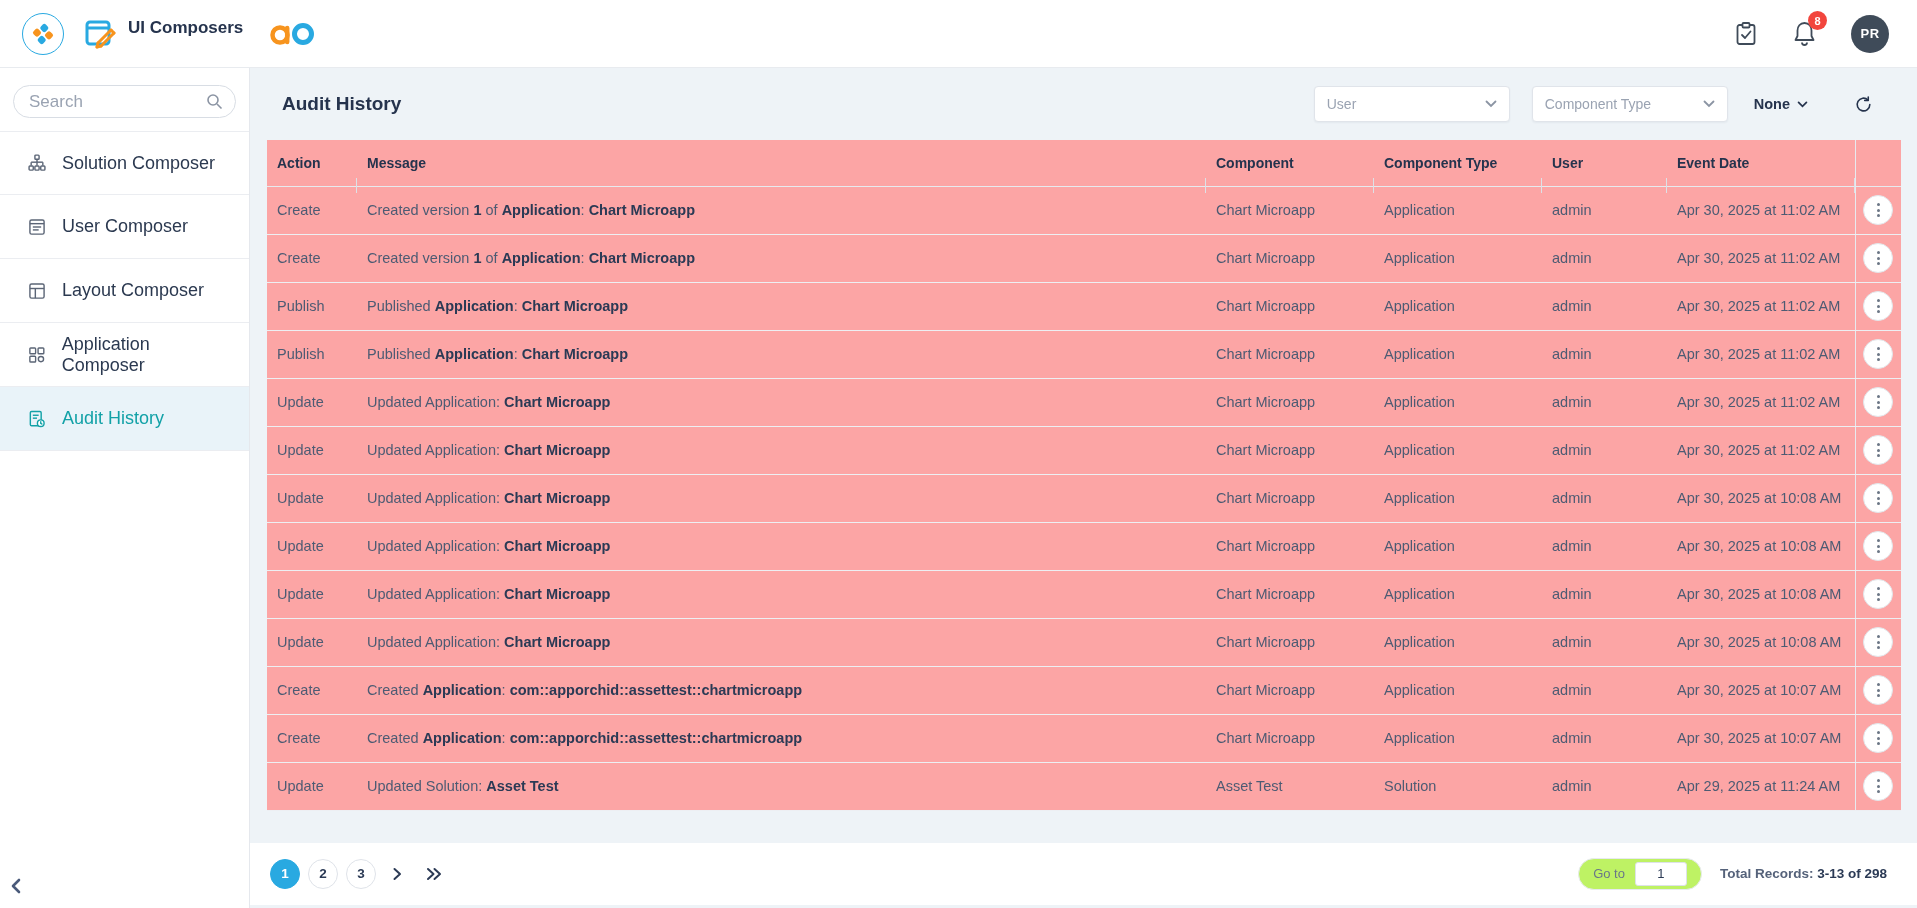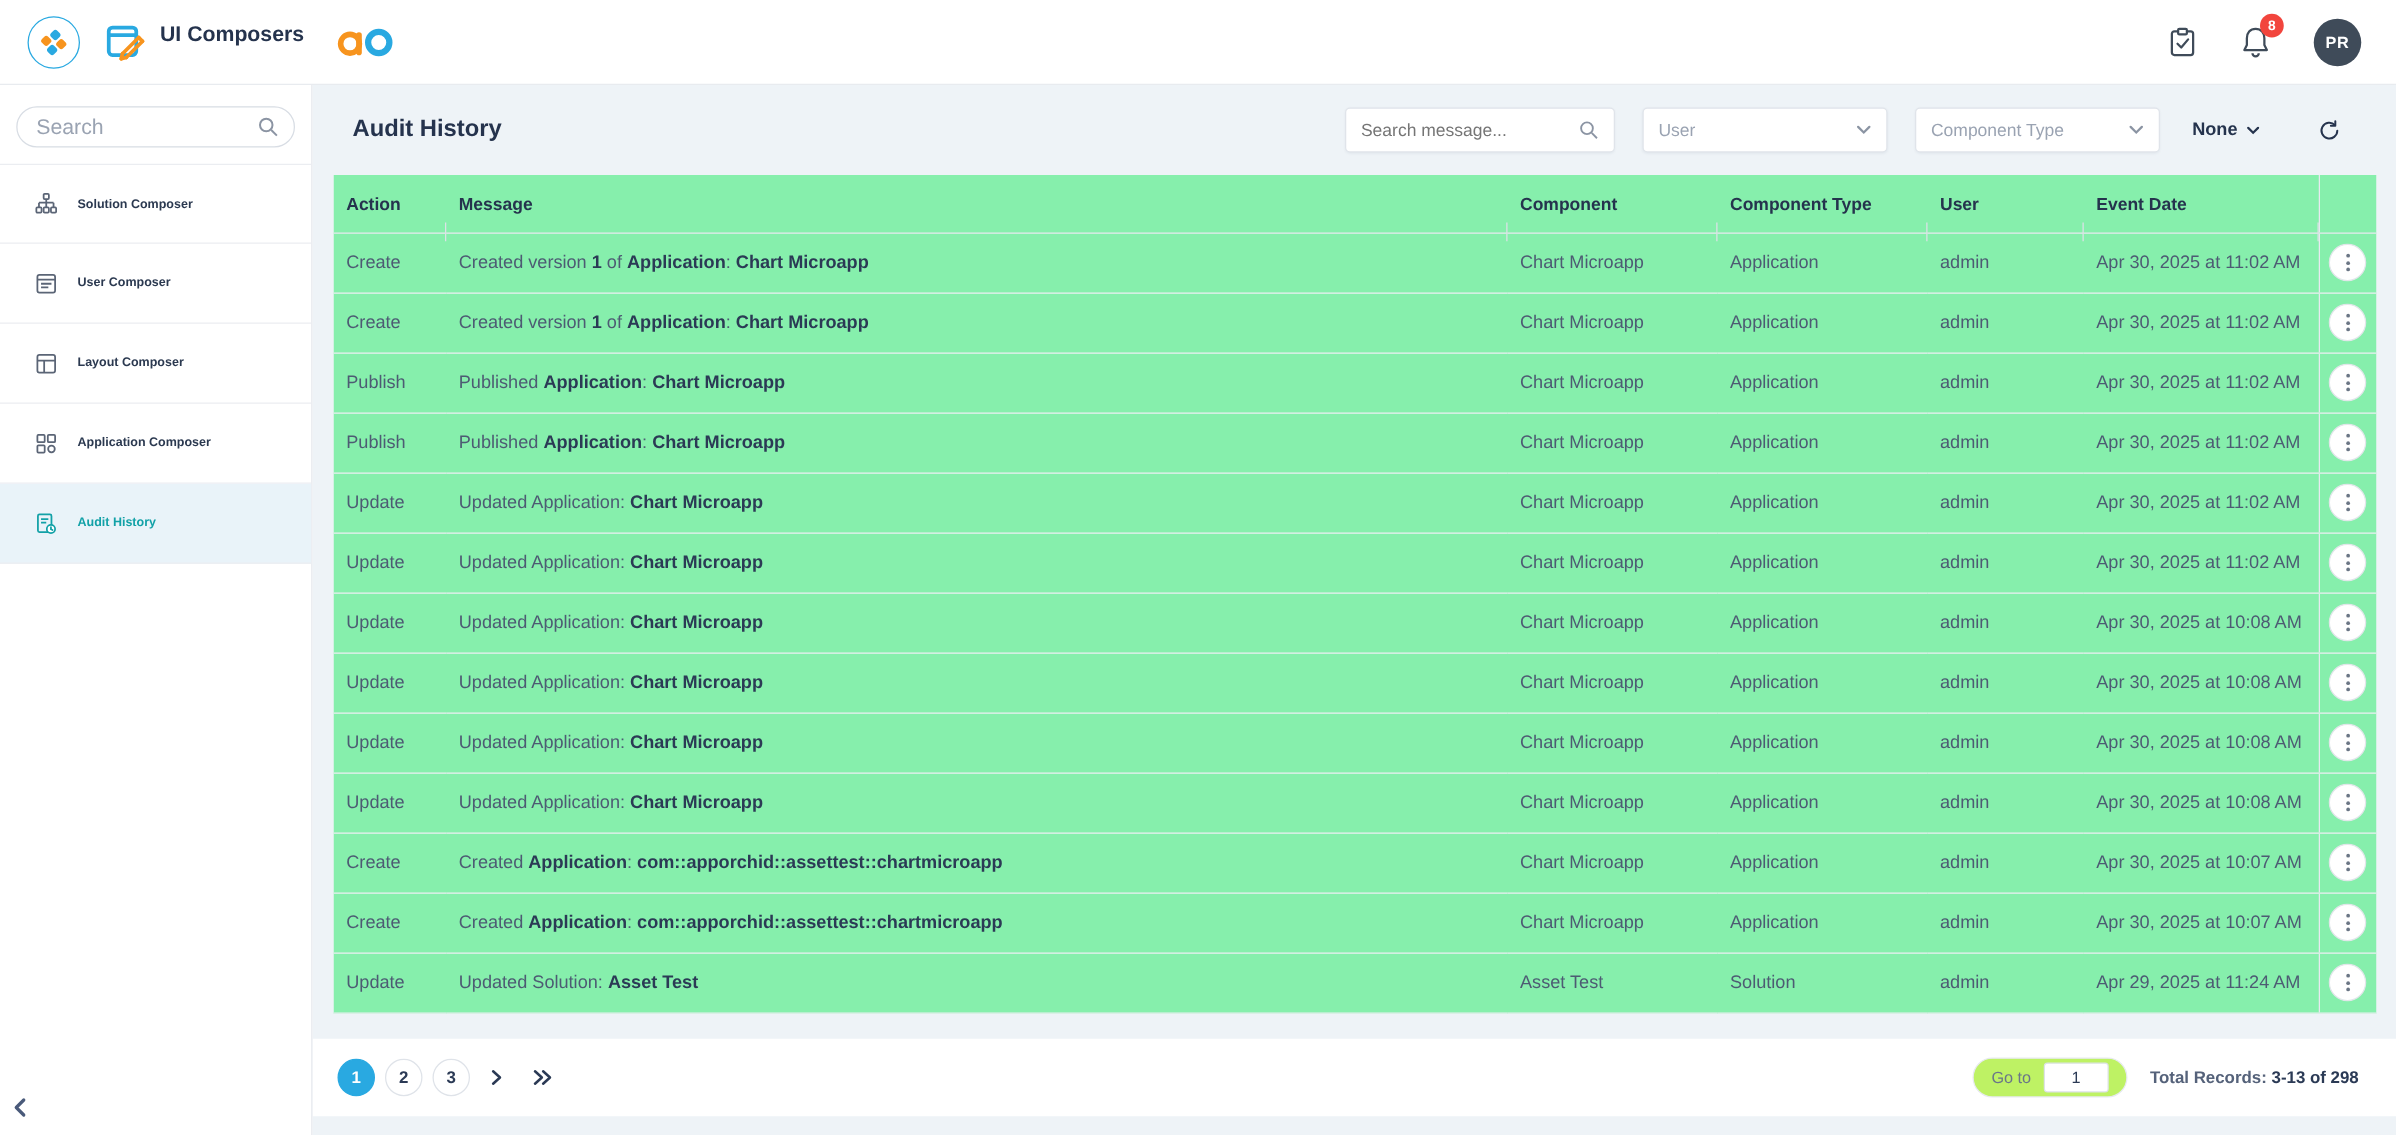--- a/index.html
+++ b/index.html
@@ -27,21 +27,21 @@
   .shell { display:flex; height:840px; }
   .sidebar { width:250px; background:#fff; border-right:1px solid #e5e8ed; position:relative; flex:none; }
   .side-search { margin:17px 13px 13px 13px; position:relative; }
   .side-search input { width:100%; height:33px; border:1px solid #d8dde4; border-radius:17px;
     padding:0 36px 0 15px; font-size:17px; color:#333; outline:none; font-family:inherit; }
   .side-search input::placeholder { color:#9aa3b2; }
   .side-search svg { position:absolute; right:13px; top:8px; }
   .nav-item { height:64px; display:flex; align-items:center; gap:15px; padding:0 14px 0 27px;
     border-bottom:1px solid #ebedf1; cursor:pointer; }
   .nav-item:first-child { border-top:1px solid #ebedf1; }
-  .nav-item .lbl { font-size:10px; font-weight:700; color:#2b3950; }
+  .nav-item .lbl { font-size:18px; font-weight:400; color:#2b3950; }
   .nav-item svg { stroke:#5b6576; }
   .nav-item.active { background:#e9f3f9; }
   .nav-item.active .lbl { color:#12a1a7; }
   .nav-item.active svg { stroke:#12a1a7; }
   .collapse-btn { position:absolute; left:8px; bottom:10px; background:none; border:none; cursor:pointer; }
 
   
   .main { flex:1; background:#eef3f7; display:flex; flex-direction:column; }
   .main-head { height:72px; display:flex; align-items:center; justify-content:space-between;
     padding:0 44px 0 32px; }
@@ -50,21 +50,21 @@
   .f-box { height:36px; background:#fff; border:1px solid #e0e4ea; border-radius:4px;
     box-shadow:0 1px 2px rgba(20,40,70,.05); display:flex; align-items:center;
     padding:0 12px; font-size:14px; color:#9aa3b2; }
   .f-search { width:216px; justify-content:space-between; }
   .f-select { width:196px; justify-content:space-between; cursor:pointer; }
   .none-dd { display:flex; align-items:center; gap:7px; font-size:14.5px; font-weight:700;
     color:#25334d; cursor:pointer; margin-left:4px; }
   .refresh-btn { background:none; border:none; cursor:pointer; margin-left:24px; display:flex; }
 
   
-  .table-card { margin:0 16px 0 17px; background:#86efac; }
+  .table-card { margin:0 16px 12px 17px; background:#fca5a5; }
   table { width:100%; border-collapse:collapse; table-layout:fixed; }
   thead th { height:46px; text-align:left; font-size:14px; font-weight:700; color:#25334d;
     padding:0 10px; border-bottom:1px solid #e7eaef; position:relative; }
   thead th:not(:last-child)::after { content:""; position:absolute; right:0; bottom:-7px;
     width:1px; height:15px; background:#dde1e7; }
   tbody td { height:48px; font-size:14.5px; color:#4d5b73; padding:0 10px;
     border-bottom:1px solid #edeff3; white-space:nowrap; overflow:hidden; }
   tbody td .b { font-weight:700; color:#2b3a55; }
   .col-kebab, .kebab-cell { border-left:1px solid #e7eaef; }
   .kebab-cell { text-align:center; padding:0; }
@@ -218,27 +218,20 @@
       <svg width="16" height="18" viewBox="0 0 16 18" fill="none" stroke="#4a5a7a" stroke-width="2.6" stroke-linecap="round" stroke-linejoin="round">
         <polyline points="11,3 5,9 11,15"></polyline>
       </svg>
     </button>
   </aside>
 
   <main class="main">
     <div class="main-head">
       <h1 class="page-title">Audit History</h1>
       <div class="filters">
-        <div class="f-box f-search">
-          <input style="border: none; outline: none; width: 160px; font-size: 14px; color: rgb(77, 91, 115); font-family: inherit;" placeholder="Search message...">
-          <svg width="16" height="16" viewBox="0 0 17 17" fill="none" stroke="#8b94a3" stroke-width="1.6">
-            <circle cx="7" cy="7" r="5"></circle>
-              <line x1="11" y1="11" x2="15.5" y2="15.5"></line>
-          </svg>
-        </div>
         <div class="f-box f-select">
           <span>User</span>
           <svg width="12" height="8" viewBox="0 0 12 8" fill="none" stroke="#8b94a3" stroke-width="1.8" stroke-linecap="round">
               <polyline points="1.5,1.5 6,6 10.5,1.5"></polyline>
             </svg>
         </div>
         <div class="f-box f-select">
           <span>Component Type</span>
           <svg width="12" height="8" viewBox="0 0 12 8" fill="none" stroke="#8b94a3" stroke-width="1.8" stroke-linecap="round">
               <polyline points="1.5,1.5 6,6 10.5,1.5"></polyline>

